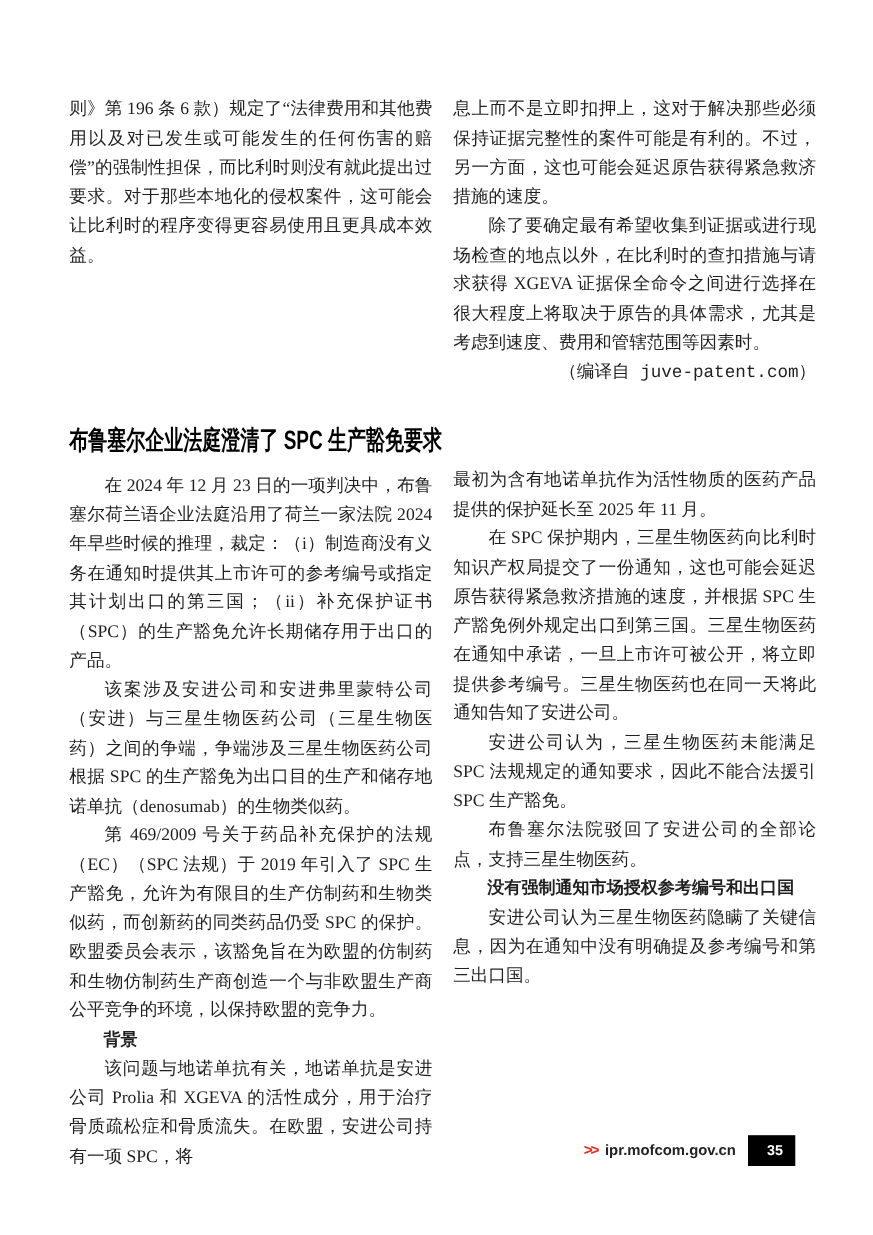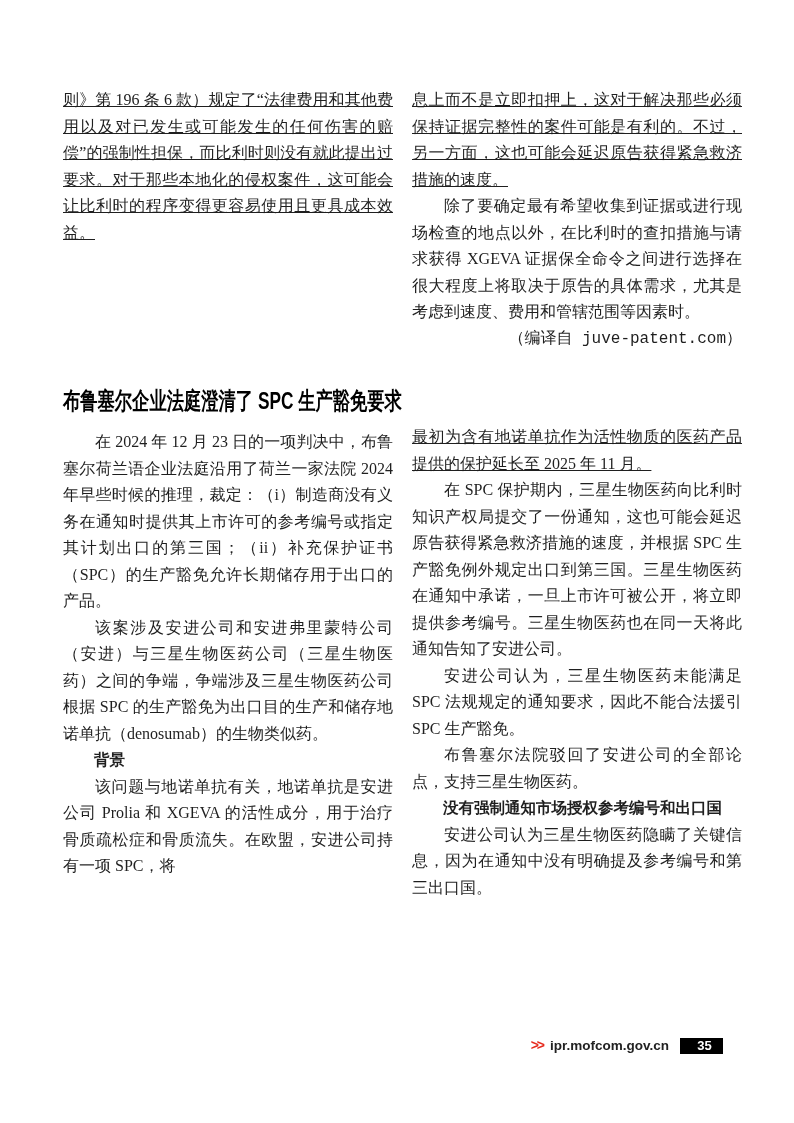--- a/index.html
+++ b/index.html
@@ -9,21 +9,21 @@
     font-family:"Liberation Serif","DejaVu Serif",serif;
     color:#1f1f1f;
   }
   .col{
     position:absolute;width:330px;
     font-size:16px;line-height:26.5px;
     text-align:justify;text-justify:inter-ideograph;
   }
   .col p{margin:0;padding:0;}
   .col p.body{text-indent:2em;}
-  .col p.cont{text-indent:0;text-decoration:underline;}
+  .col p.cont{text-indent:0;}
   .col p.subhead{
     text-indent:2em;font-weight:bold;
     font-family:"Liberation Sans","DejaVu Sans",sans-serif;
     font-size:15.5px;
   }
   .col p.source{text-indent:0;text-align:right;font-family:Liberation Mono, monospace;}
   #a1-left{left:63px;top:87px;}
   #a1-right{left:412px;top:87px;}
   #a2-left{left:63px;top:429px;}
   #a2-right{left:412px;top:424px;}
@@ -41,21 +41,21 @@
   }
   .footer .chev{
     color:#e62b1e;font-weight:bold;font-size:14px;letter-spacing:-2px;
     margin-right:7px;line-height:17px;
   }
   .footer .site{
     color:#222222;font-weight:bold;font-size:13.5px;line-height:17px;
     margin-right:11px;
   }
   .footer .pagebox{
-    width:43px;height:16px;background:#000000;color:#ffffff;
+    width:43px;height:28px;background:#000000;color:#ffffff;
     font-weight:bold;font-size:13px;line-height:16px;
     display:flex;align-items:center;justify-content:center;
     padding-left:6px;box-sizing:border-box;
   }
 </style>
 </head>
 <body>
 
 <div class="page">
 
@@ -69,20 +69,21 @@
         <p class="source">（编译自 juve-patent.com）</p>
       </div>
   </section>
 
   <h1 class="article-title">布鲁塞尔企业法庭澄清了 SPC 生产豁免要求</h1>
 
   <section>
     <div class="col" id="a2-left">
         <p class="body">在 2024 年 12 月 23 日的一项判决中，布鲁塞尔荷兰语企业法庭沿用了荷兰一家法院 2024 年早些时候的推理，裁定：（i）制造商没有义务在通知时提供其上市许可的参考编号或指定其计划出口的第三国；（ii）补充保护证书（SPC）的生产豁免允许长期储存用于出口的产品。</p>
         <p class="body">该案涉及安进公司和安进弗里蒙特公司（安进）与三星生物医药公司（三星生物医药）之间的争端，争端涉及三星生物医药公司根据 SPC 的生产豁免为出口目的生产和储存地诺单抗（denosumab）的生物类似药。</p>
+        <p class="body">第 469/2009 号关于药品补充保护的法规（EC）（SPC 法规）于 2019 年引入了 SPC 生产豁免，允许为有限目的生产仿制药和生物类似药，而创新药的同类药品仍受 SPC 的保护。欧盟委员会表示，该豁免旨在为欧盟的仿制药和生物仿制药生产商创造一个与非欧盟生产商公平竞争的环境，以保持欧盟的竞争力。</p>
         <p class="subhead">背景</p>
         <p class="body">该问题与地诺单抗有关，地诺单抗是安进公司 Prolia 和 XGEVA 的活性成分，用于治疗骨质疏松症和骨质流失。在欧盟，安进公司持有一项 SPC，将</p>
       </div>
     <div class="col" id="a2-right">
         <p class="cont">最初为含有地诺单抗作为活性物质的医药产品提供的保护延长至 2025 年 11 月。</p>
         <p class="body">在 SPC 保护期内，三星生物医药向比利时知识产权局提交了一份通知，这也可能会延迟原告获得紧急救济措施的速度，并根据 SPC 生产豁免例外规定出口到第三国。三星生物医药在通知中承诺，一旦上市许可被公开，将立即提供参考编号。三星生物医药也在同一天将此通知告知了安进公司。</p>
         <p class="body">安进公司认为，三星生物医药未能满足 SPC 法规规定的通知要求，因此不能合法援引 SPC 生产豁免。</p>
         <p class="body">布鲁塞尔法院驳回了安进公司的全部论点，支持三星生物医药。</p>
         <p class="subhead">没有强制通知市场授权参考编号和出口国</p>
         <p class="body">安进公司认为三星生物医药隐瞒了关键信息，因为在通知中没有明确提及参考编号和第三出口国。</p>

